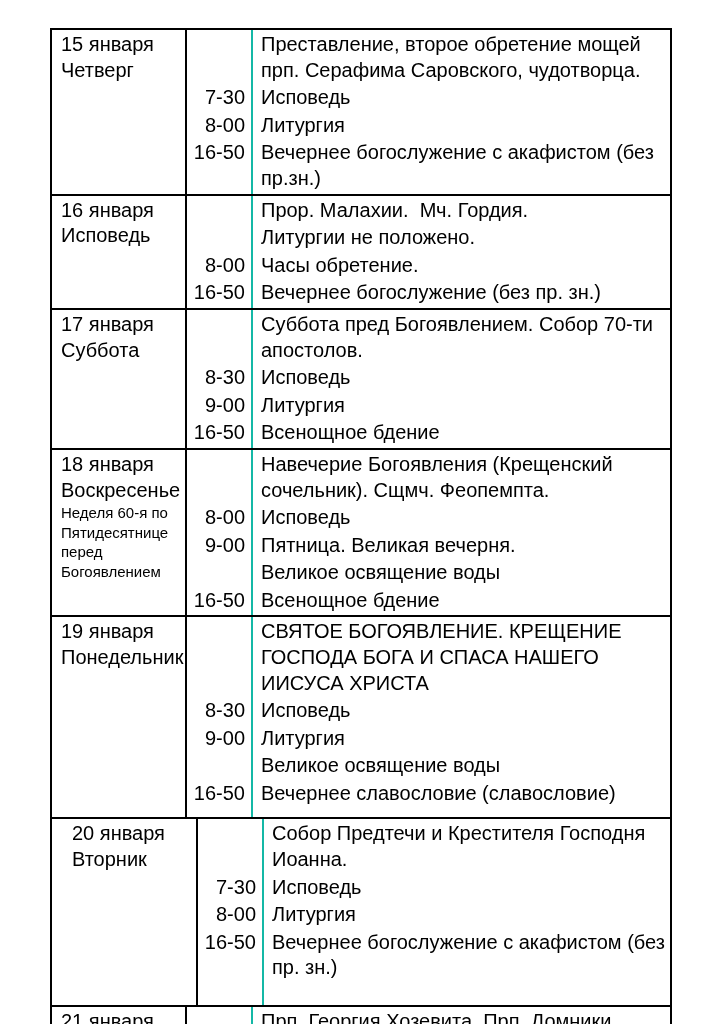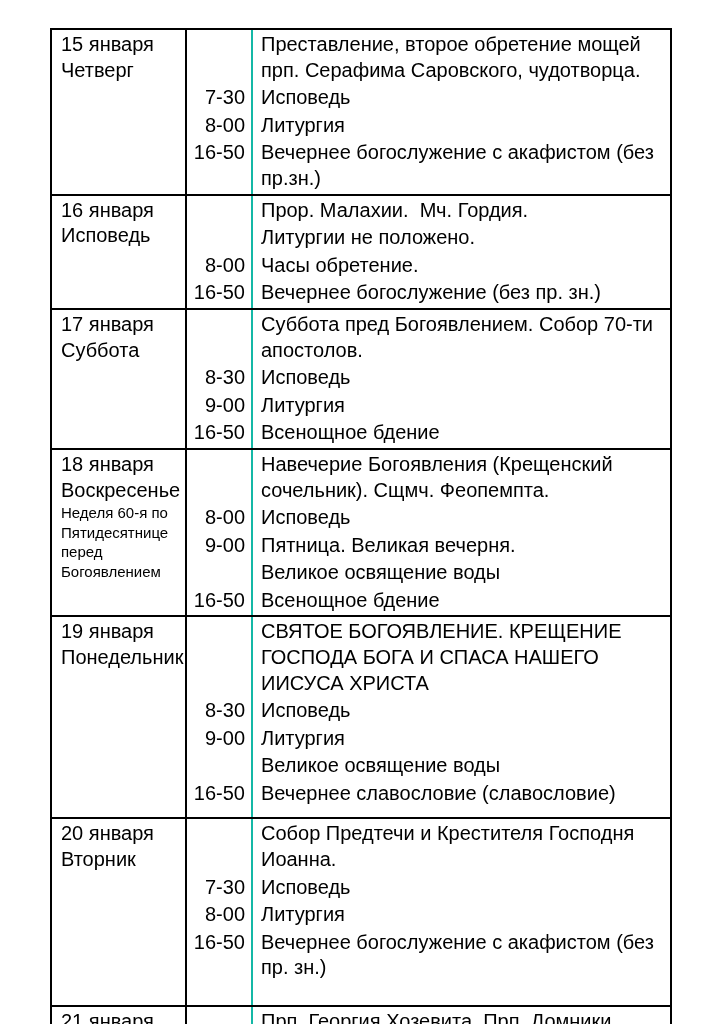--- a/index.html
+++ b/index.html
@@ -147,21 +147,21 @@
         <div class="text-cell">Исповедь</div>
         <div class="time-cell">9-00</div>
         <div class="text-cell">Литургия</div>
         <div class="time-cell"></div>
         <div class="text-cell">Великое освящение воды</div>
         <div class="time-cell">16-50</div>
         <div class="text-cell">Вечернее славословие (славословие)</div>
         <div class="time-cell"></div>
         <div class="text-cell"></div>
       </div>
-      <div class="row" style="grid-template-rows: repeat(4, auto) 1fr;">
+      <div class="row" style="grid-template-rows: repeat(4, auto) 1fr; padding-left: 11px;">
         <div class="date-cell" style="grid-row: 1 / span 5;">
           <div class="date-line">20 января</div>
           <div class="date-line">Вторник</div>
         </div>
         <div class="time-cell"></div>
         <div class="text-cell">Собор Предтечи и Крестителя Господня Иоанна.</div>
         <div class="time-cell">7-30</div>
         <div class="text-cell">Исповедь</div>
         <div class="time-cell">8-00</div>
         <div class="text-cell">Литургия</div>

